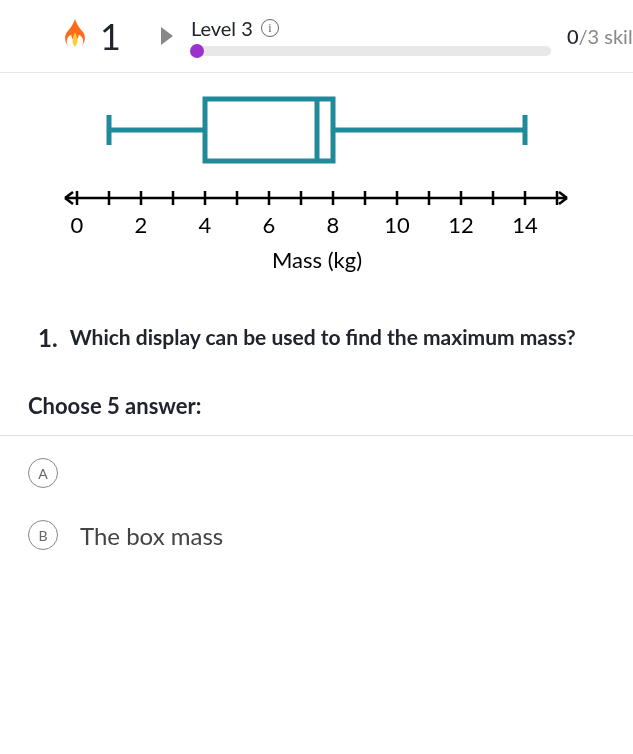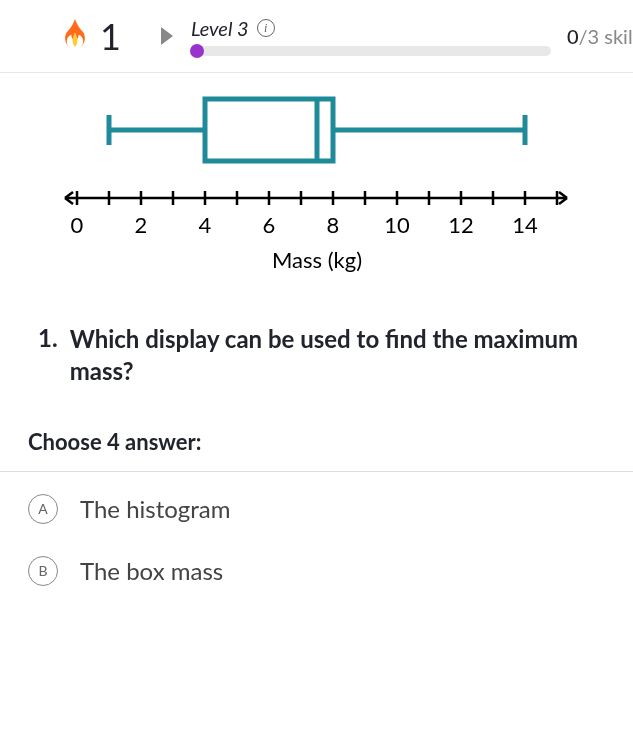--- a/index.html
+++ b/index.html
@@ -36,21 +36,21 @@
     height: 40px;
     background: #e0e0e0;
     margin: 0 18px 0 22px;
   }
   .play-icon {
     width: 0; height: 0;
     border-left: 12px solid #888;
     border-top: 9px solid transparent;
     border-bottom: 9px solid transparent;
   }
-  .level-block { margin-left: 18px; flex: 1; font-style: italic; }
+  .level-block { margin-left: 18px; flex: 1; }
   .level-row {
     display: flex;
     align-items: center;
     gap: 8px;
     font-size: 20px;
     color: #21242c;
   }
   .info-icon {
     width: 18px; height: 18px; border: 1.5px solid #666;
     border-radius: 50%; display: inline-flex;
@@ -71,21 +71,21 @@
     margin-left: 16px;
   }
   .skills-count .cur { color: #21242c; font-weight: 500; }
   
   .chart-area { padding: 20px 32px 0 32px; }
   .boxplot-svg { display: block; margin: 0 auto; }
   
   .question-block { padding: 30px 38px 0 38px; }
   .question-row { display: flex; gap: 12px; }
   .qnum { font-size: 24px; font-weight: 700; color: #21242c; }
-  .qtext { font-size: 24px; font-weight: 700; color: #21242c; line-height: 1.35; }
+  .qtext { font-size: 21px; font-weight: 700; color: #21242c; line-height: 1.35; text-align: center; }
   
   .choose { padding: 40px 28px 16px 28px; font-size: 22px; font-weight: 700; color: #21242c; }
   
   .answers { border-top: 1px solid #ddd; }
   .answer {
     display: flex; align-items: center; gap: 22px;
     padding: 22px 28px; cursor: pointer;
   }
   .answer + .answer { padding-top: 10px; }
   .letter-circle {
@@ -180,24 +180,23 @@
   </svg>
 </div>
 
 <div class="question-block">
   <div class="question-row">
     <span class="qnum">1.</span>
     <span class="qtext">Which display can be used to find the maximum mass?</span>
   </div>
 </div>
 
-<div class="choose">Choose 4 answer:</div>
+<div class="choose">Choose 5 answer:</div>
 
 <div class="answers">
   <div class="answer">
     <div class="letter-circle">A</div>
-    <div class="answer-text">The histogram</div>
   </div>
   <div class="answer">
     <div class="letter-circle">B</div>
     <div class="answer-text">The box mass</div>
   </div>
 </div>
 
 </body></html>

